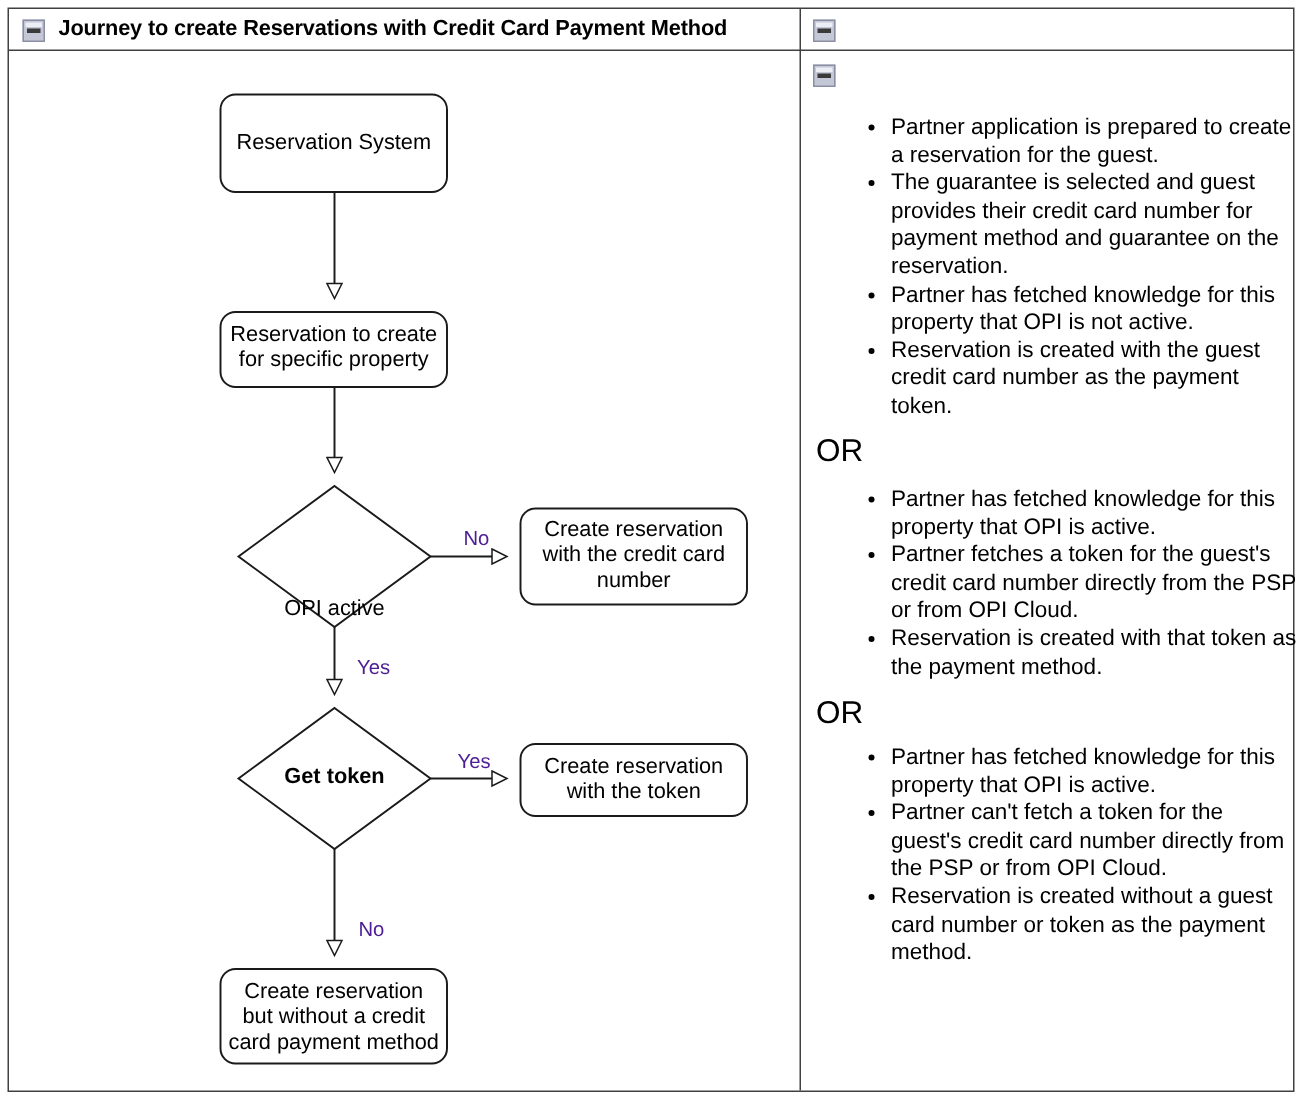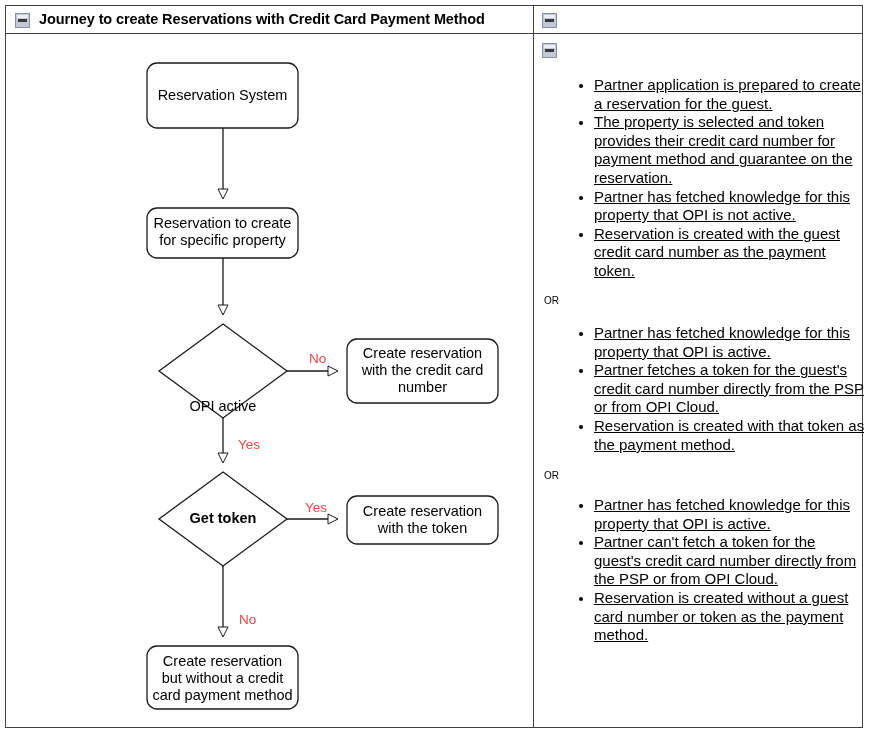--- a/index.html
+++ b/index.html
@@ -120,21 +120,21 @@
     line-height: 17px;
     color: #000000;
     white-space: pre-line;
     pointer-events: none;
   }
 
   .edge-label {
     position: absolute;
     font-size: 13.5px;
     line-height: 15px;
-    color: #ef4444;
+    color: #4c1d95;
   }
 
   
   .text-pane {
     position: absolute;
     left: 528px;
     top: 28px;
     width: 330px;
     height: 693px;
     overflow: hidden;
@@ -142,32 +142,31 @@
 
   .group {
     position: absolute;
     left: 0;
     width: 330px;
   }
 
   .or-label {
     position: absolute;
     left: 10px;
-    font-size: 10px;
+    font-size: 21px;
     line-height: 18px;
   }
 
   ul.bullets {
     position: absolute;
     left: 42px;
     margin: 0;
     padding: 0 0 0 18px;
     width: 272px;
     list-style: disc;
-    text-decoration: underline;
   }
   ul.bullets li {
     font-size: 15px;
     line-height: 18.6px;
     margin: 0;
     padding: 0;
     color: #000000;
   }
   ul.bullets li::marker { font-size: 13px; }
 </style>
@@ -248,21 +247,21 @@
       <div class="edge-label" style="left:299px; top:466px;">Yes</div>
 
       <div class="edge-label" style="left:233px; top:578px;">No</div>
     </div>
 
     <div class="text-pane">
 
       <div class="group" style="top:42px;">
         <ul class="bullets" style="top:0;">
           <li>Partner application is prepared to create a reservation for the guest.</li>
-          <li>The property is selected and token provides their credit card number for payment method and guarantee on the reservation.</li>
+          <li>The guarantee is selected and guest provides their credit card number for payment method and guarantee on the reservation.</li>
           <li>Partner has fetched knowledge for this property that OPI is not active.</li>
           <li>Reservation is created with the guest credit card number as the payment token.</li>
         </ul>
       </div>
 
       <div class="or-label" style="top:258px;">OR</div>
 
       <div class="group" style="top:290px;">
         <ul class="bullets" style="top:0;">
           <li>Partner has fetched knowledge for this property that OPI is active.</li>

